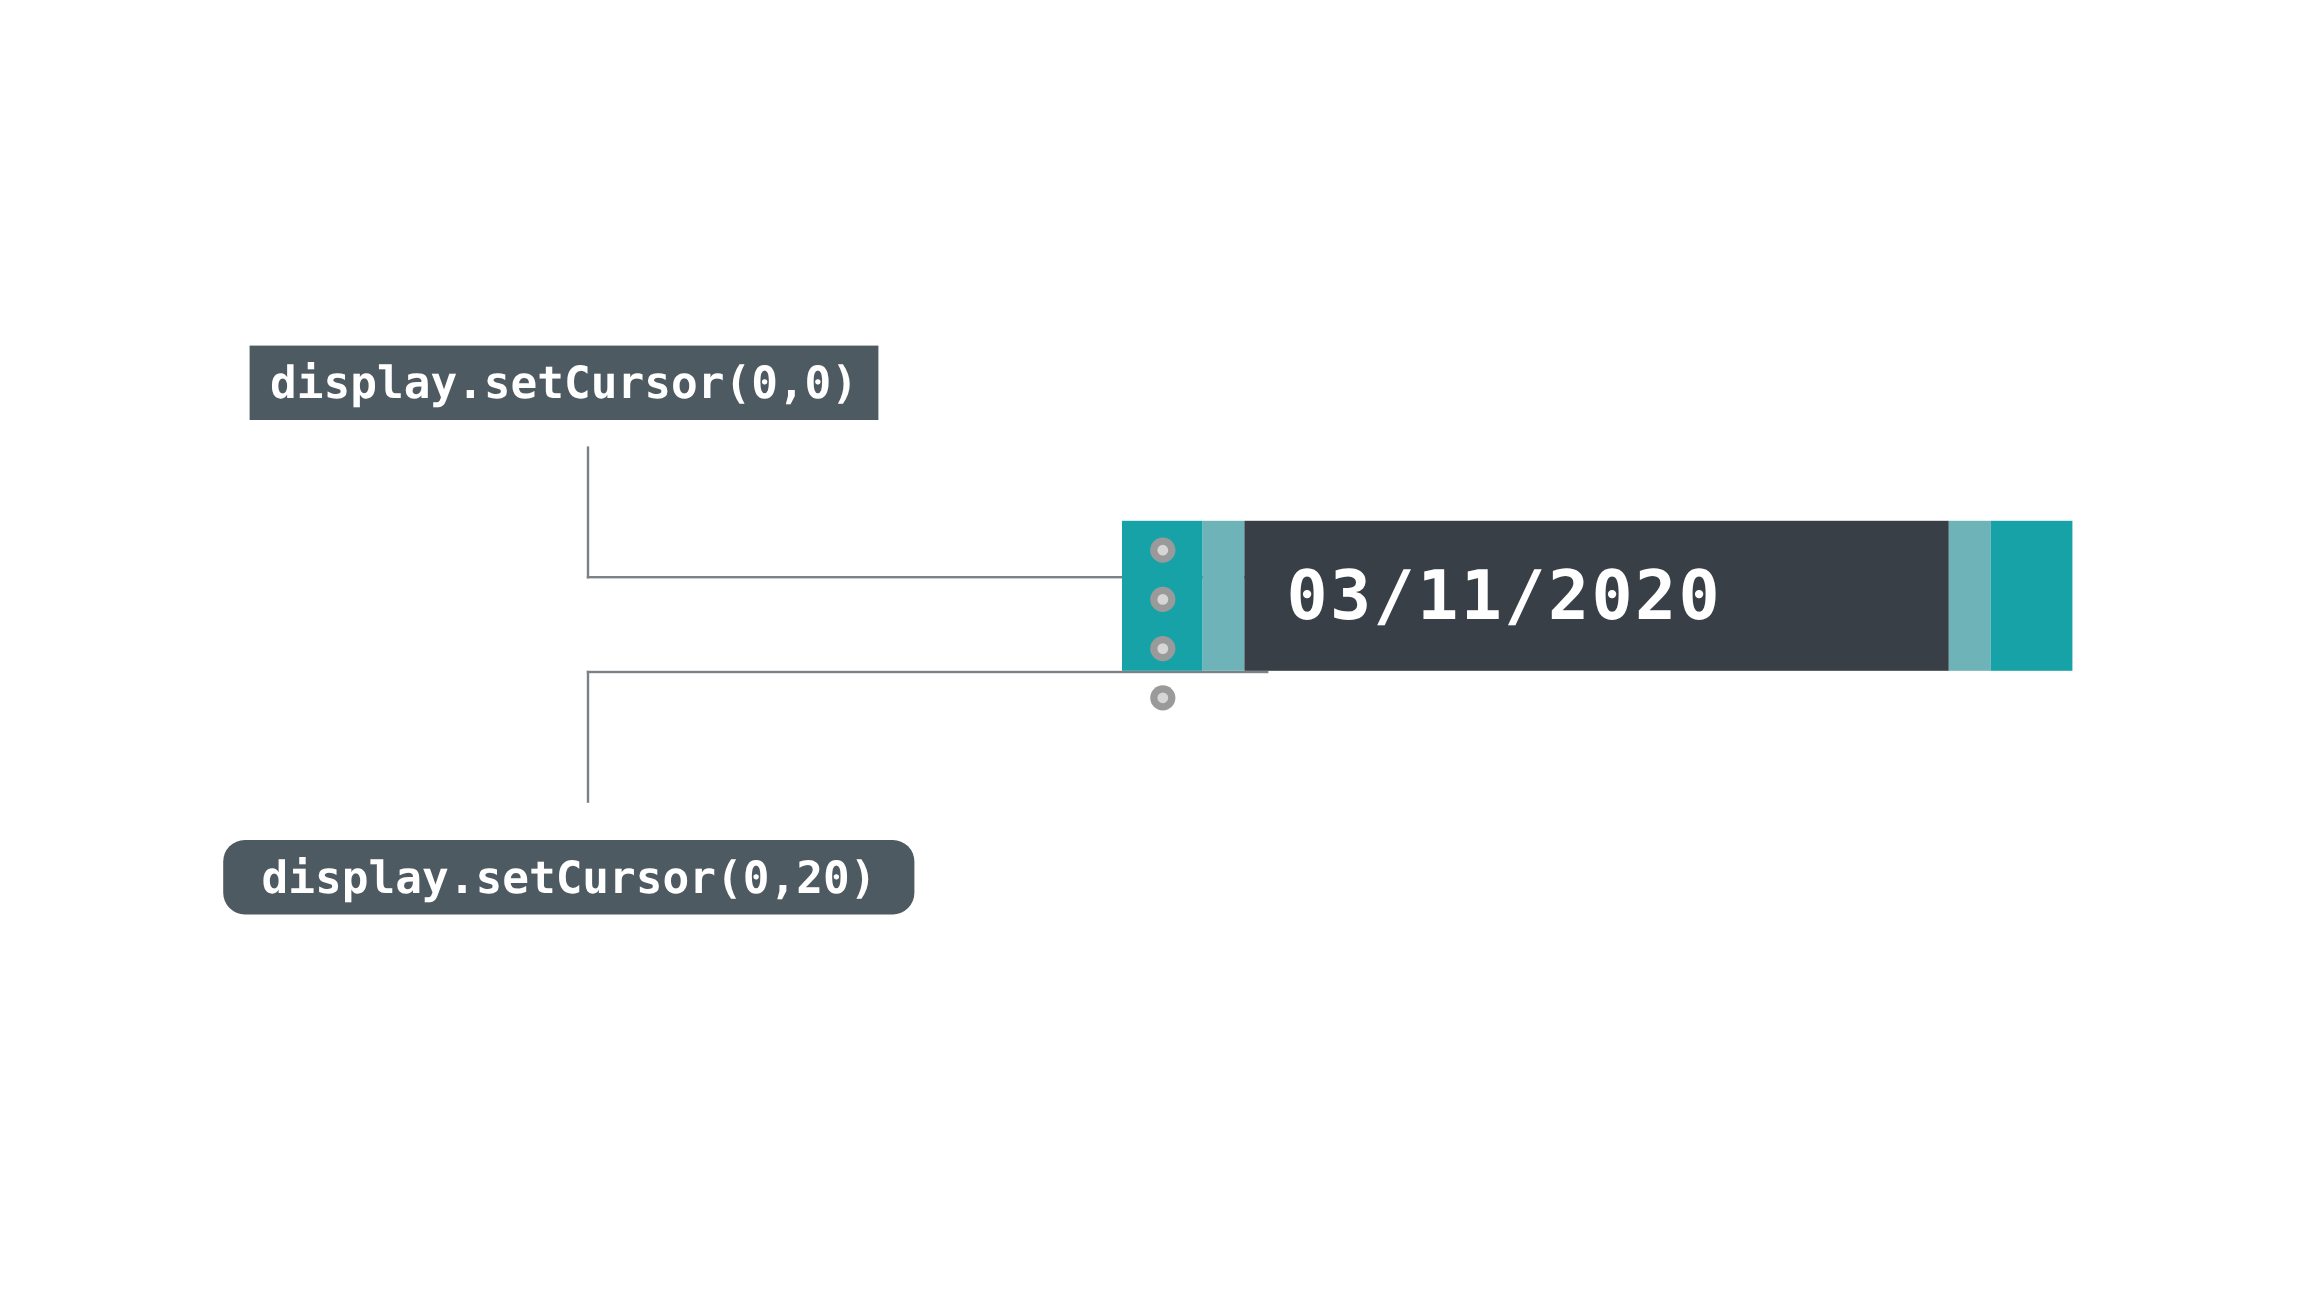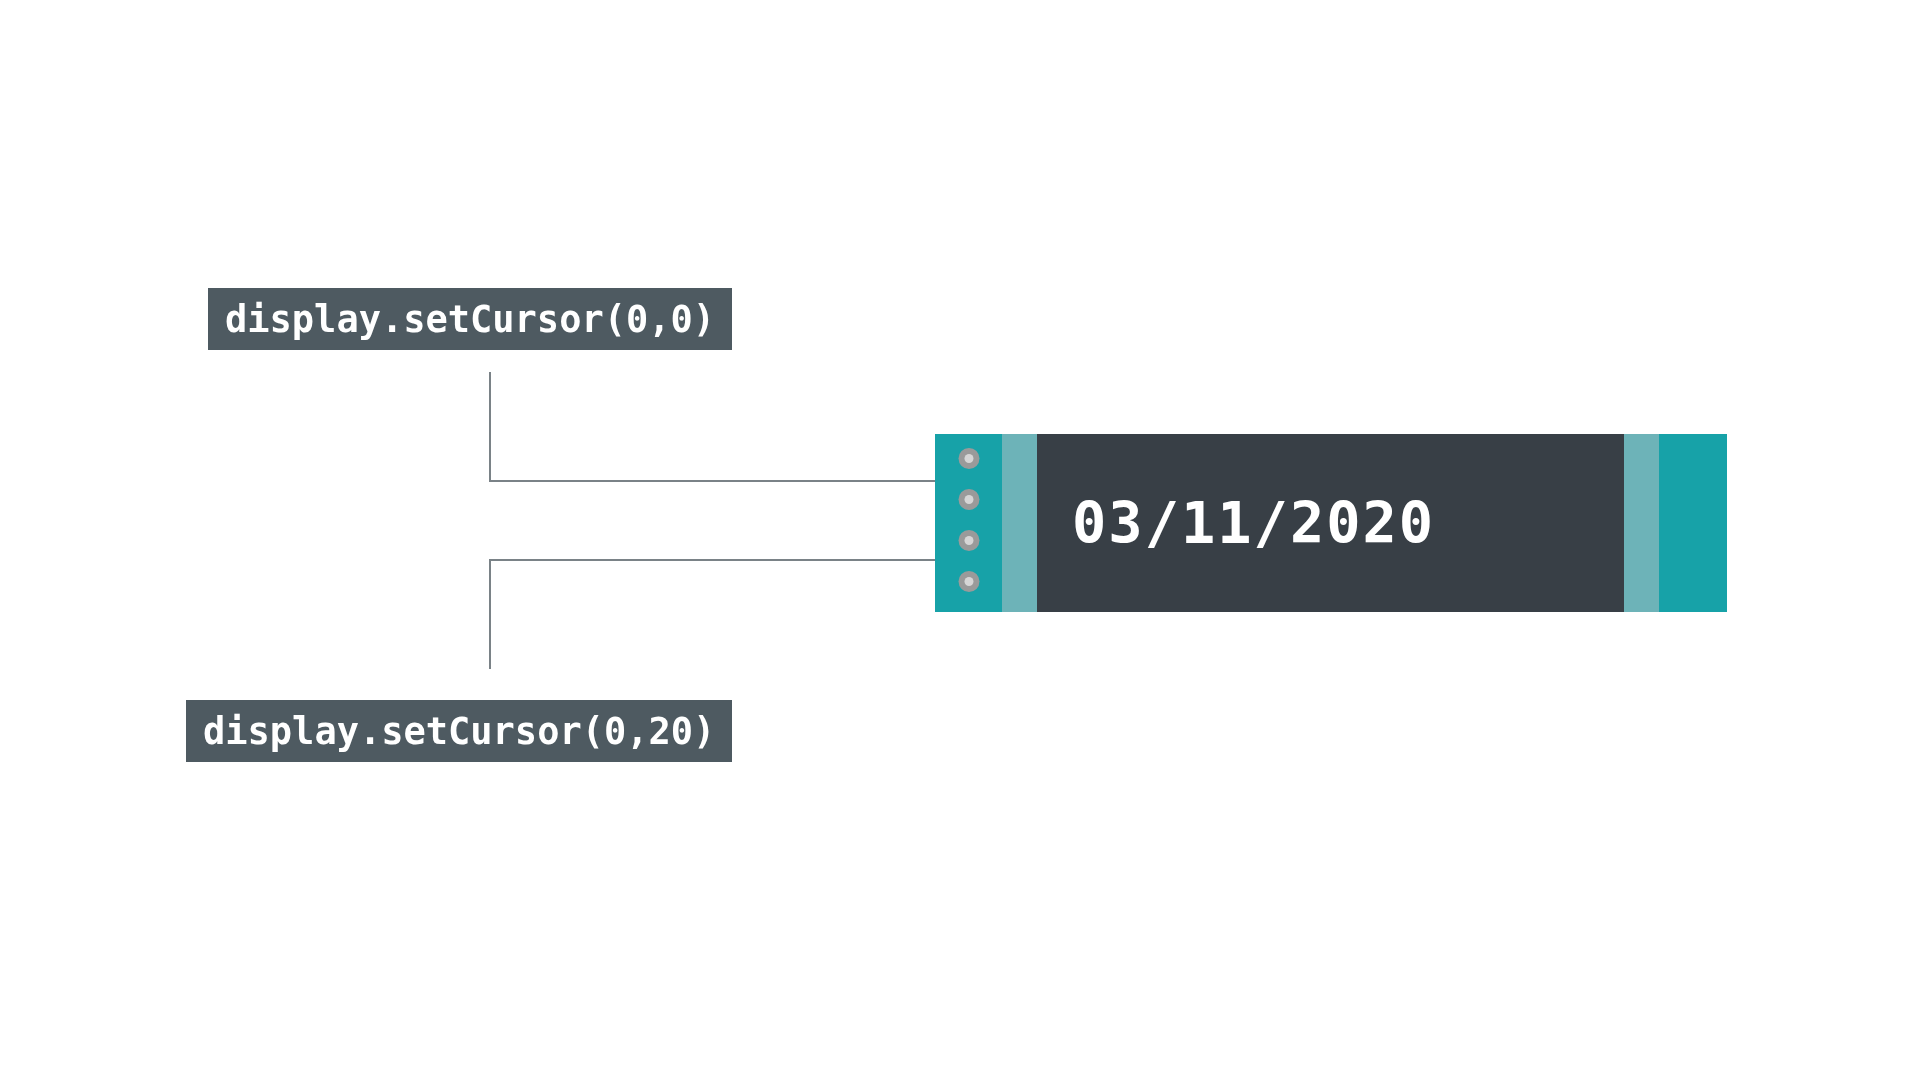--- a/index.html
+++ b/index.html
@@ -37,21 +37,22 @@
   #callout-top {
     left: 208px;
     top: 288px;
     height: 62px;
     padding: 17px 17px;
   }
   #callout-bottom {
     left: 186px;
     top: 700px;
     height: 62px;
-    padding: 0 17px;
+    padding: 0 32px;
+    border-radius: 18px;
   }
 
   
   .leader-line {
     position: absolute;
     background: #7A8287;
   }
   .leader-v { width: 2px; }
   .leader-h { height: 2px; }
 
@@ -78,21 +79,21 @@
     top: 559px;
     height: 110px;
   }
 
   
   #display-module {
     position: absolute;
     left: 935px;
     top: 434px;
     width: 792px;
-    height: 178px;
+    height: 125px;
     display: flex;
     flex-direction: row;
     align-items: stretch;
     border-radius: 14px;
   }
 
   .bezel-outer {
     width: 67px;
     background: #17A2A8;
     position: relative;

